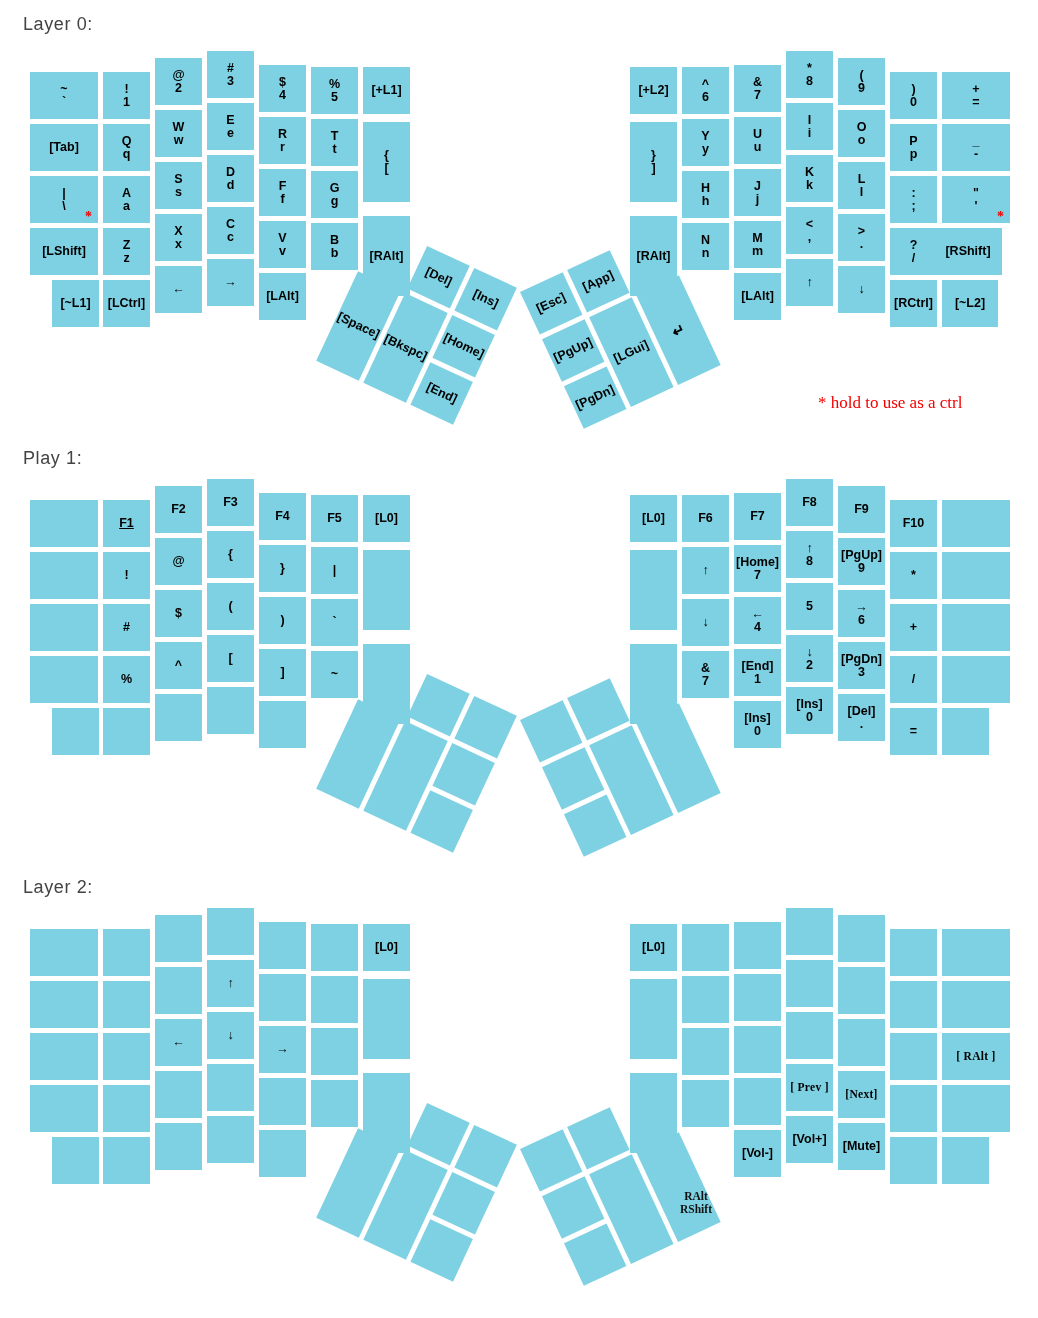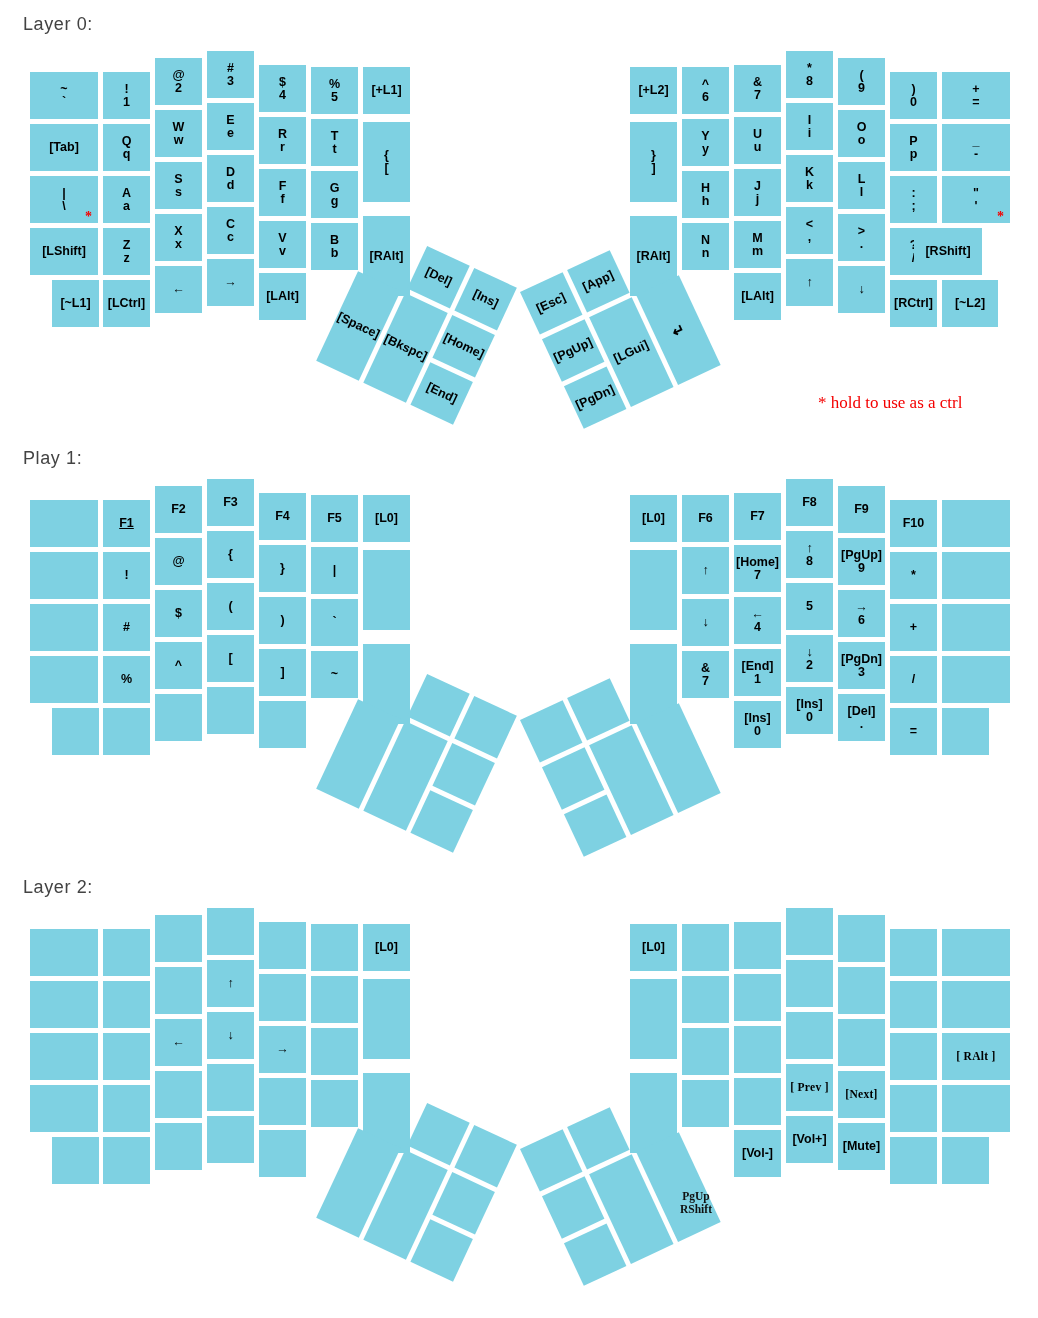--- a/index.html
+++ b/index.html
@@ -247,21 +247,21 @@
         <span class="b" data-name="key-label">,</span>
       </div>
       <div class="key" data-name="key-period" style="left: 838px; top: 214px; width: 47px; height: 47px;">
         <span class="t" data-name="key-label">&gt;</span>
         <span class="b" data-name="key-label">.</span>
       </div>
       <div class="key" data-name="key-slash" style="left: 890px; top: 228px; width: 47px; height: 47px;">
         <span class="t" data-name="key-label">?</span>
         <span class="b" data-name="key-label">/</span>
       </div>
-      <div class="key" data-name="key-rshift" style="left: 914px; top: 228px; width: 68px; height: 47px;">
+      <div class="key" data-name="key-rshift" style="left: 934px; top: 228px; width: 68px; height: 47px;">
         <span class="l" data-name="key-label">[RShift]</span>
       </div>
       <div class="key" data-name="key-lalt" style="left: 734px; top: 273px; width: 47px; height: 47px;">
         <span class="l" data-name="key-label">[LAlt]</span>
       </div>
       <div class="key" data-name="key-up-arrow" style="left: 786px; top: 259px; width: 47px; height: 47px;">
         <span class="l" data-name="key-label">↑</span>
       </div>
       <div class="key" data-name="key-down-arrow" style="left: 838px; top: 266px; width: 47px; height: 47px;">
         <span class="l" data-name="key-label">↓</span>
@@ -594,17 +594,17 @@
       </div>
       <div class="cluster" data-name="right-thumb-cluster" style="left: 520px; top: 1149px; transform: rotate(-25deg);">
         <div class="key" data-name="key-blank" style="left: 0px; top: 0px; width: 47px; height: 47px;"></div>
         <div class="key" data-name="key-blank" style="left: 52px; top: 0px; width: 47px; height: 47px;"></div>
         <div class="key" data-name="key-blank" style="left: 0px; top: 52px; width: 47px; height: 47px;"></div>
         <div class="key" data-name="key-blank" style="left: 0px; top: 104px; width: 47px; height: 47px;"></div>
         <div class="key" data-name="key-blank" style="left: 52px; top: 52px; width: 47px; height: 99px;"></div>
         <div class="key" data-name="key-blank" style="left: 104px; top: 52px; width: 47px; height: 99px;"></div>
       </div>
       <div class="overlay-label" data-name="back-browser-label" style="left: 668px; top: 1190px;">
-        <div data-name="overlay-line">PgUp</div>
+        <div data-name="overlay-line">RAlt</div>
         <div data-name="overlay-line">RShift</div>
       </div>
     </div>
 </div>
 
 </body></html>

